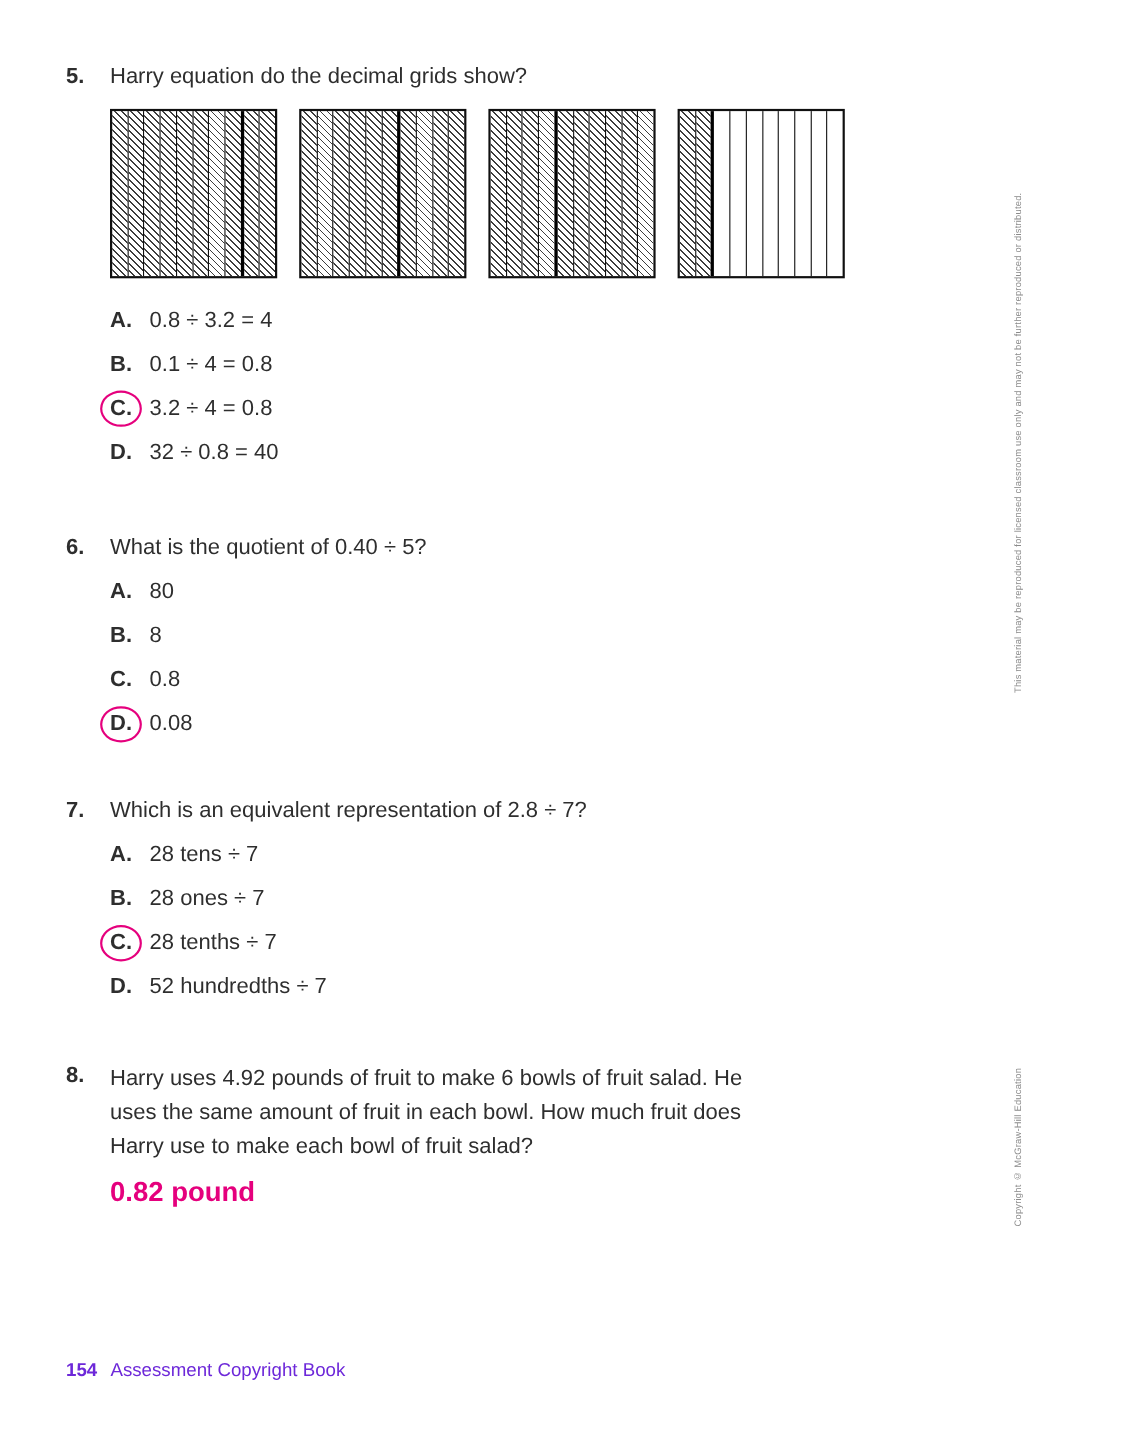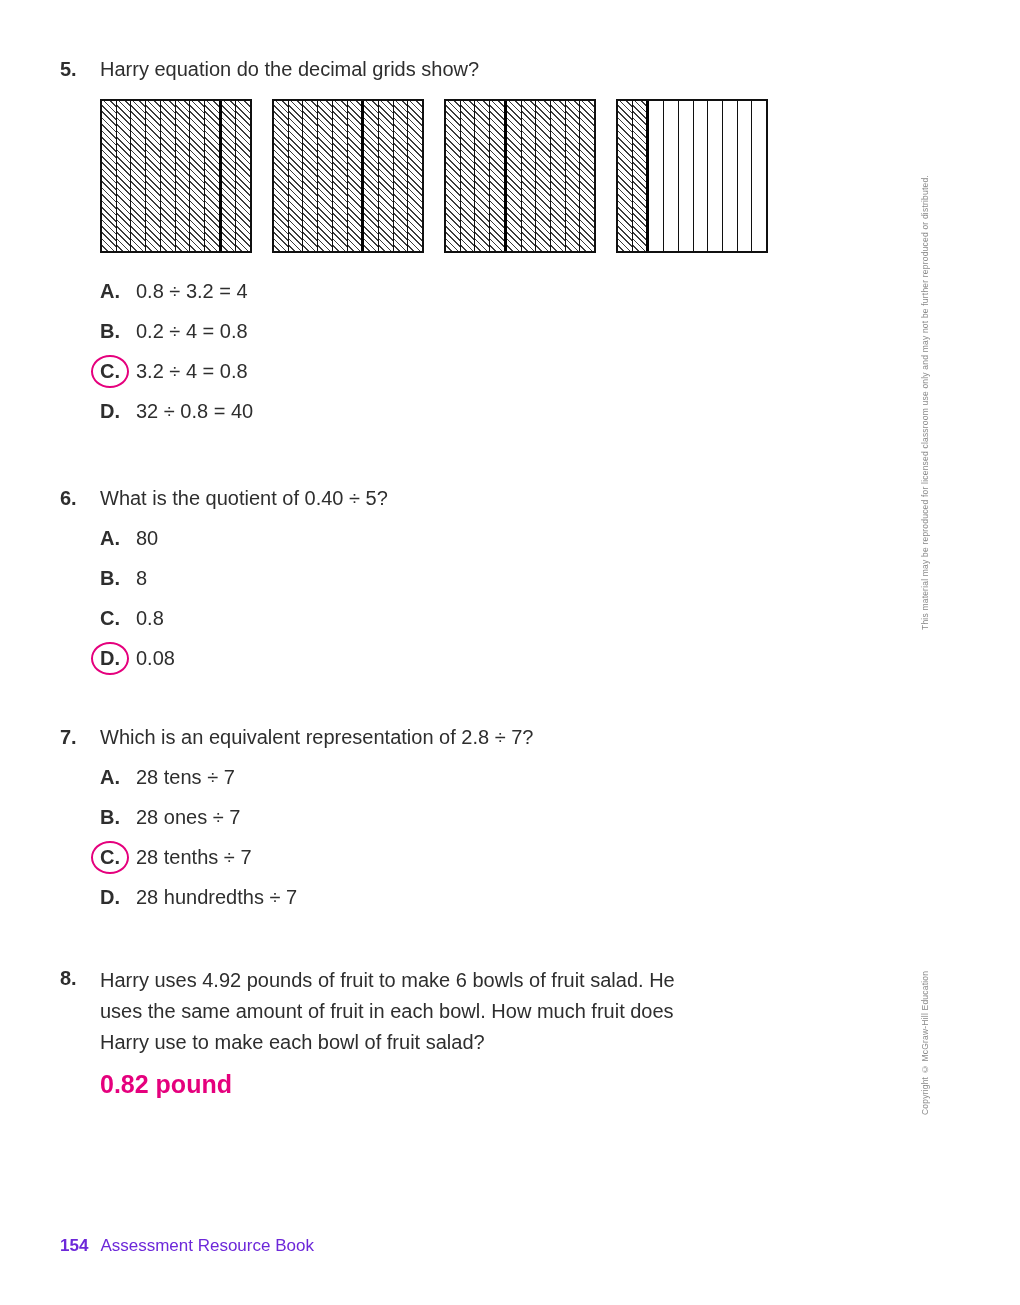--- a/index.html
+++ b/index.html
@@ -131,21 +131,21 @@
             <div class="grid-col"></div>
           </div>
         </div>
       <div class="choices">
         <div class="choice-row">
           <div class="letter-box">A.</div>
           <div class="choice-text">0.8 ÷ 3.2 = 4</div>
         </div>
         <div class="choice-row">
           <div class="letter-box">B.</div>
-          <div class="choice-text">0.2 ÷ 4 = 0.8</div>
+          <div class="choice-text">0.1 ÷ 4 = 0.8</div>
         </div>
         <div class="choice-row circled">
           <div class="letter-box">C.</div>
           <div class="choice-text">3.2 ÷ 4 = 0.8</div>
         </div>
         <div class="choice-row">
           <div class="letter-box">D.</div>
           <div class="choice-text">32 ÷ 0.8 = 40</div>
         </div>
       </div>
@@ -195,21 +195,21 @@
         <div class="choice-row">
           <div class="letter-box">B.</div>
           <div class="choice-text">28 ones ÷ 7</div>
         </div>
         <div class="choice-row circled">
           <div class="letter-box">C.</div>
           <div class="choice-text">28 tenths ÷ 7</div>
         </div>
         <div class="choice-row">
           <div class="letter-box">D.</div>
-          <div class="choice-text">28 hundredths ÷ 7</div>
+          <div class="choice-text">52 hundredths ÷ 7</div>
         </div>
       </div>
     </div>
 
     <div class="spacer-c"></div>
 
     <div class="q q8">
       <div class="q-head">
         <div class="q-num">8.</div>
         <div class="q-prompt">Harry uses 4.92 pounds of fruit to make 6 bowls of fruit salad. He uses the same amount of fruit in each bowl. How much fruit does Harry use to make each bowl of fruit salad?</div>
@@ -217,15 +217,15 @@
       <div class="answer">0.82 pound</div>
     </div>
 
   </div>
 
   <div class="side-text side-top">This material may be reproduced for licensed classroom use only and may not be further reproduced or distributed.</div>
   <div class="side-text side-bottom">Copyright © McGraw-Hill Education</div>
 
   <div class="footer">
     <span class="pg">154</span>
-    <span class="book-title">Assessment Resource Book</span>
+    <span class="book-title">Assessment Copyright Book</span>
   </div>
 </div>
 
 </body></html>

